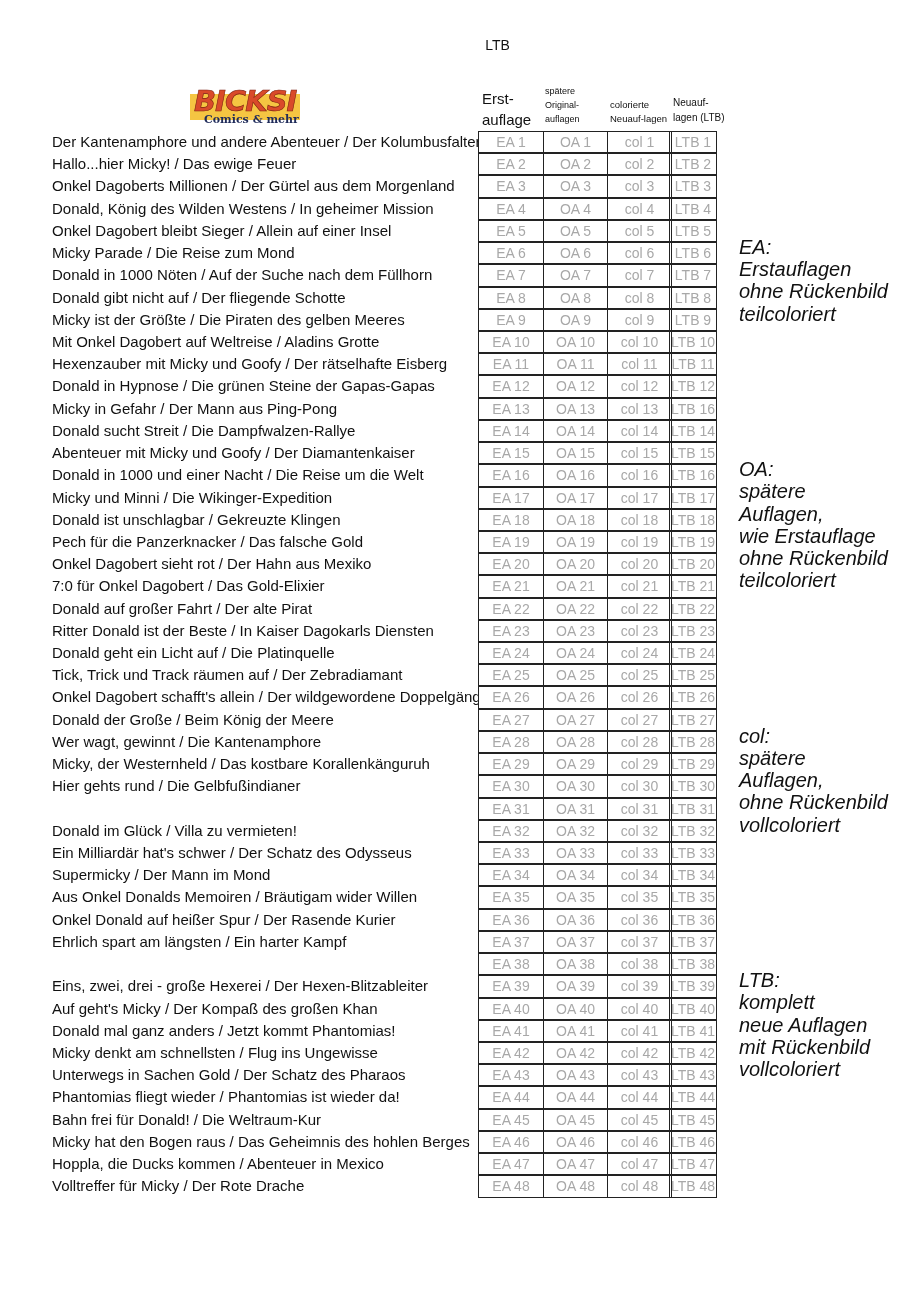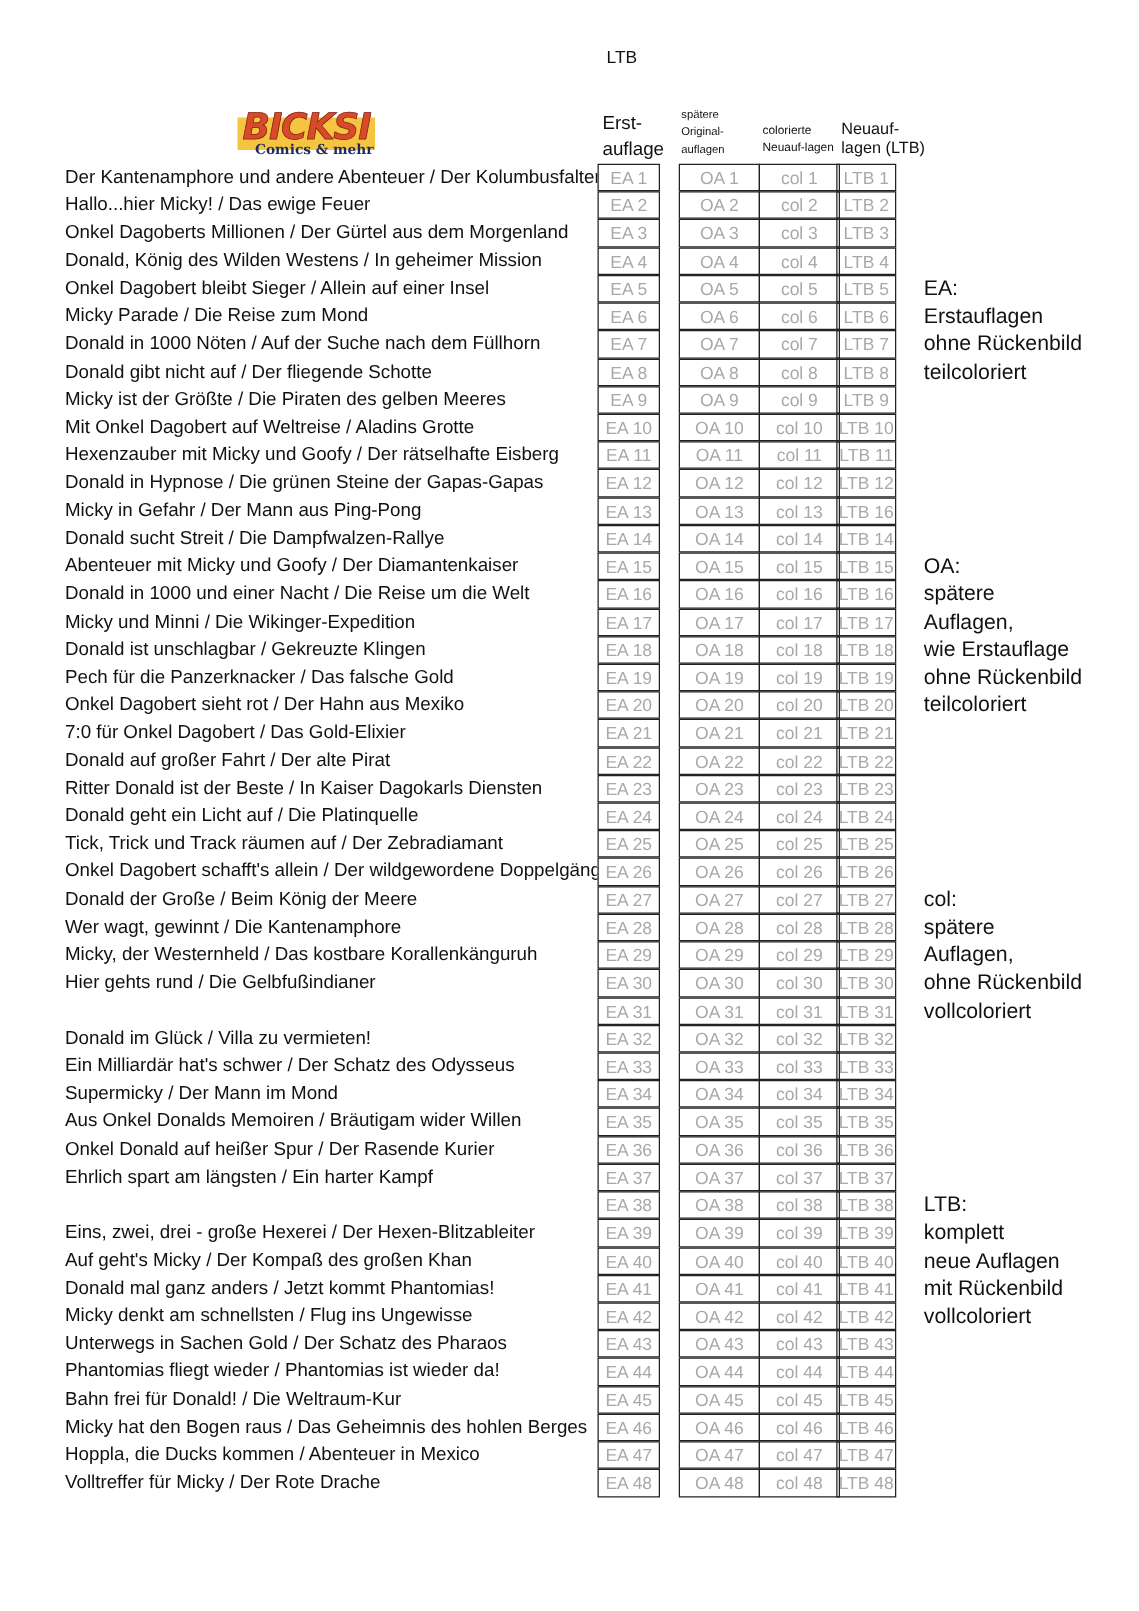--- a/index.html
+++ b/index.html
@@ -12,34 +12,34 @@
   .logo .big { position: absolute; left: 4px; top: 0px; font-family: "DejaVu Sans", sans-serif;
                font-weight: bold; font-style: italic; font-size: 29px; color: #d94a2a;
                letter-spacing: -1px; -webkit-text-stroke: 0.6px #7a1e10; line-height: 32px; }
   .logo .small { position: absolute; left: 14px; top: 28px; font-family: "DejaVu Serif", serif;
                  font-weight: bold; font-size: 11px; color: #1f2b5a; line-height: 14px; }
 
   .hdr { position: absolute; line-height: 1.1; }
   .hdr-ea { left: 482px; top: 88px; font-size: 15px; line-height: 21px; }
   .hdr-oa { left: 545px; top: 84px; font-size: 9px; line-height: 14px; }
   .hdr-col { left: 610px; top: 98px; font-size: 9.5px; line-height: 14px; }
-  .hdr-ltb { left: 673px; top: 95px; font-size: 13px; line-height: 15px; }
+  .hdr-ltb { left: 673px; top: 95px; font-size: 10px; line-height: 15px; }
 
   .rows { position: absolute; left: 0; top: 131px; width: 911px; }
   .row { position: relative; height: 22.23px; }
   .title { position: absolute; left: 52px; top: 0; width: 426px; height: 22px; line-height: 22px;
            font-size: 15px; white-space: nowrap; overflow: hidden; }
   .cell { position: absolute; top: 0; height: 22.23px; box-sizing: border-box;
           border: 1.3px solid #222; line-height: 20px; text-align: center; font-size: 14px; color: #a8a8a8; }
-  .c1 { left: 478px; width: 50px; }
+  .c1 { left: 478px; width: 66px; }
   .c2 { left: 543px; width: 65px; }
   .c3 { left: 607px; width: 65px; }
   .c4 { left: 669px; width: 48px; }
   .row + .row .cell { border-top-width: 0.9px; }
-  .note { position: absolute; left: 739px; top: 0; height: 22px; line-height: 22px; font-size: 17px; white-space: nowrap; }
+  .note { position: absolute; left: 739px; top: 16px; height: 22px; line-height: 22px; font-size: 20px; white-space: nowrap; font-style: italic; }
 </style>
 </head>
 <body>
 
 <div class="page-title">LTB</div>
 
 <div class="logo">
   <div class="band"></div>
   <div class="big">BICKSI</div>
   <div class="small">Comics &amp; mehr</div>

